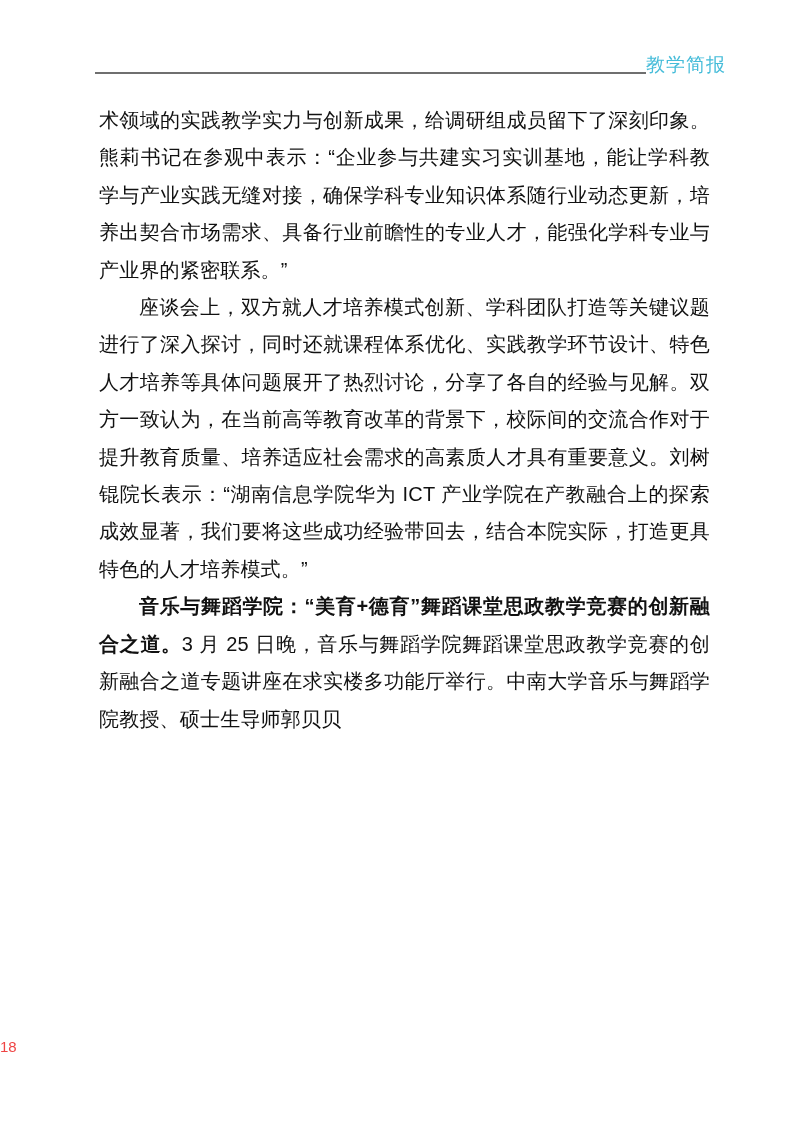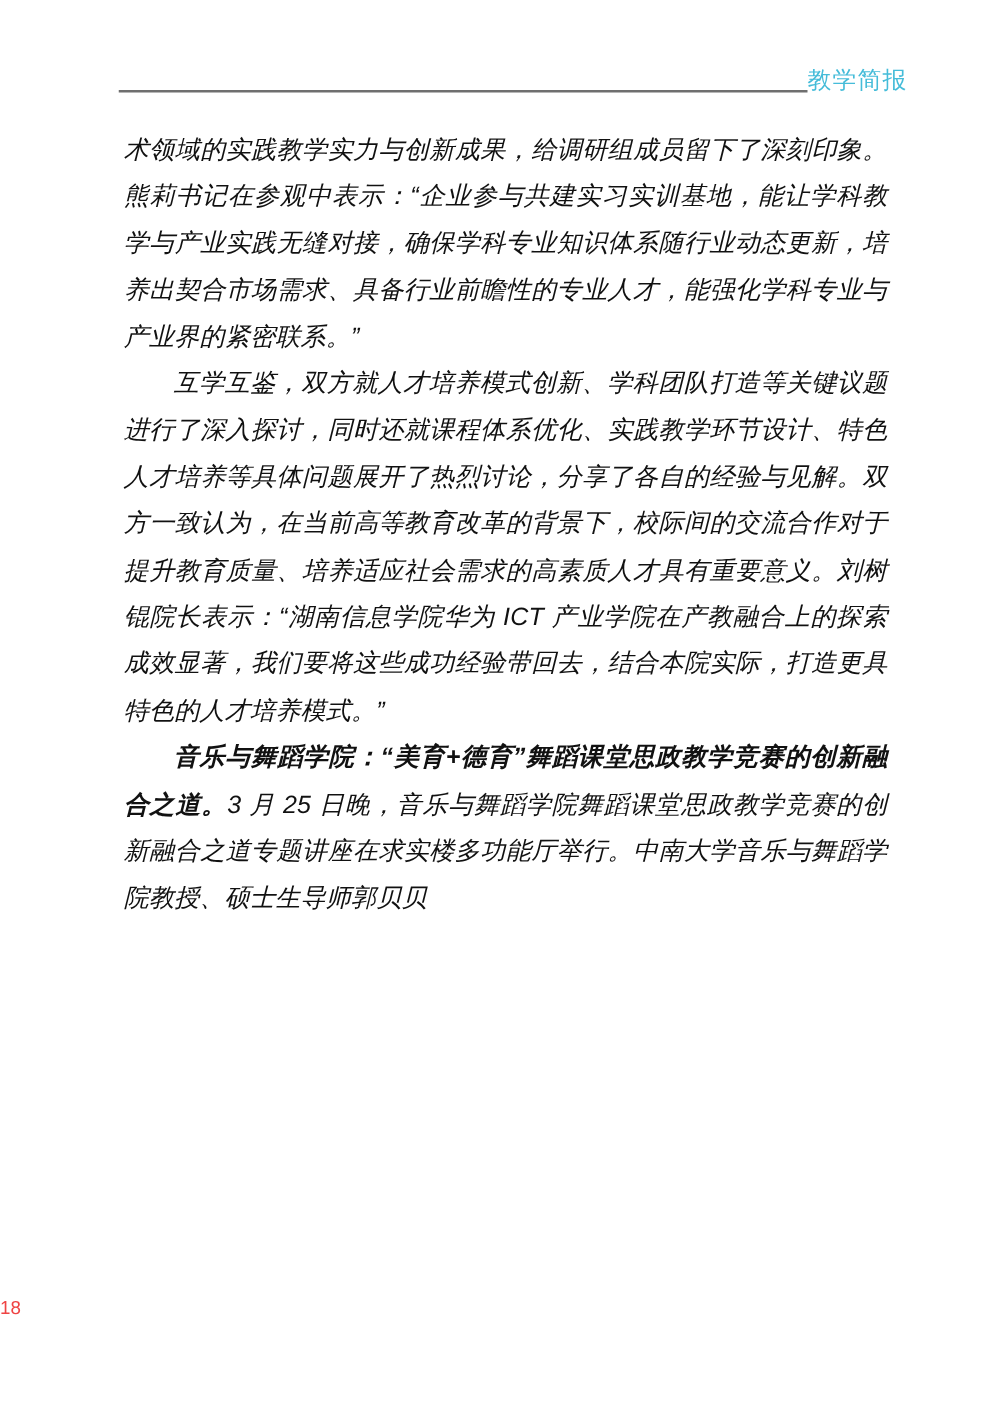--- a/index.html
+++ b/index.html
@@ -48,21 +48,20 @@
     font-size: 20px;
     line-height: 37.4px;
     text-align: justify;
     text-justify: inter-ideograph;
     letter-spacing: 0.2px;
   }
   .article p {
     margin: 0;
     padding: 0;
     text-indent: 2em;
-    font-style: italic;
   }
   .article p.no-indent {
     text-indent: 0;
   }
   .article b {
     font-weight: bold;
   }
   
   .footer {
     position: absolute;
@@ -79,21 +78,21 @@
 
 <div class="page">
 
   <div class="header">
     <div class="header-rule"></div>
     <div class="header-brand" style="color: rgb(69, 188, 217);">教学简报</div>
   </div>
 
   <div class="article">
     <p class="no-indent">术领域的实践教学实力与创新成果，给调研组成员留下了深刻印象。熊莉书记在参观中表示：“企业参与共建实习实训基地，能让学科教学与产业实践无缝对接，确保学科专业知识体系随行业动态更新，培养出契合市场需求、具备行业前瞻性的专业人才，能强化学科专业与产业界的紧密联系。”</p>
-    <p>互学互鉴，双方就人才培养模式创新、学科团队打造等关键议题进行了深入探讨，同时还就课程体系优化、实践教学环节设计、特色人才培养等具体问题展开了热烈讨论，分享了各自的经验与见解。双方一致认为，在当前高等教育改革的背景下，校际间的交流合作对于提升教育质量、培养适应社会需求的高素质人才具有重要意义。刘树锟院长表示：“湖南信息学院华为 ICT 产业学院在产教融合上的探索成效显著，我们要将这些成功经验带回去，结合本院实际，打造更具特色的人才培养模式。”</p>
+    <p>座谈会上，双方就人才培养模式创新、学科团队打造等关键议题进行了深入探讨，同时还就课程体系优化、实践教学环节设计、特色人才培养等具体问题展开了热烈讨论，分享了各自的经验与见解。双方一致认为，在当前高等教育改革的背景下，校际间的交流合作对于提升教育质量、培养适应社会需求的高素质人才具有重要意义。刘树锟院长表示：“湖南信息学院华为 ICT 产业学院在产教融合上的探索成效显著，我们要将这些成功经验带回去，结合本院实际，打造更具特色的人才培养模式。”</p>
     <p><b>音乐与舞蹈学院：“美育+德育”舞蹈课堂思政教学竞赛的创新融合之道。</b><span>3 月 25 日晚，音乐与舞蹈学院舞蹈课堂思政教学竞赛的创新融合之道专题讲座在求实楼多功能厅举行。中南大学音乐与舞蹈学院教授、硕士生导师郭贝贝</span></p>
   </div>
 
   <div class="footer">
     <span>18</span>
   </div>
 
 </div>
 
 </body></html>

